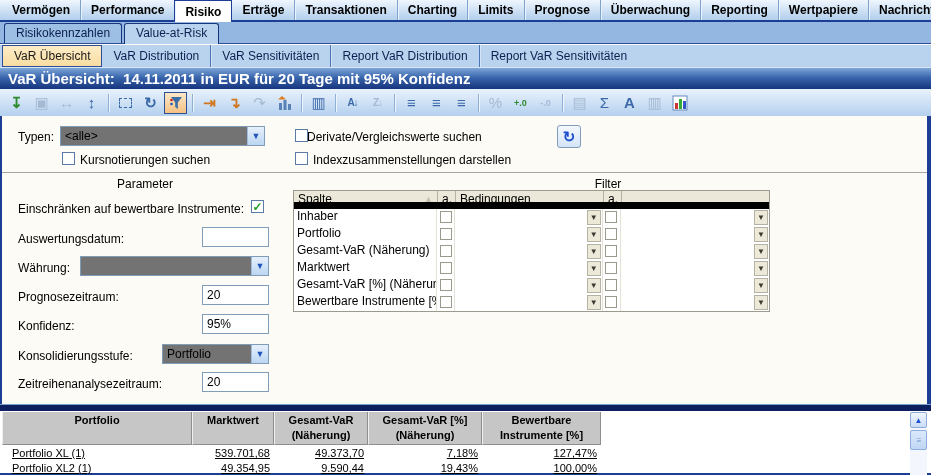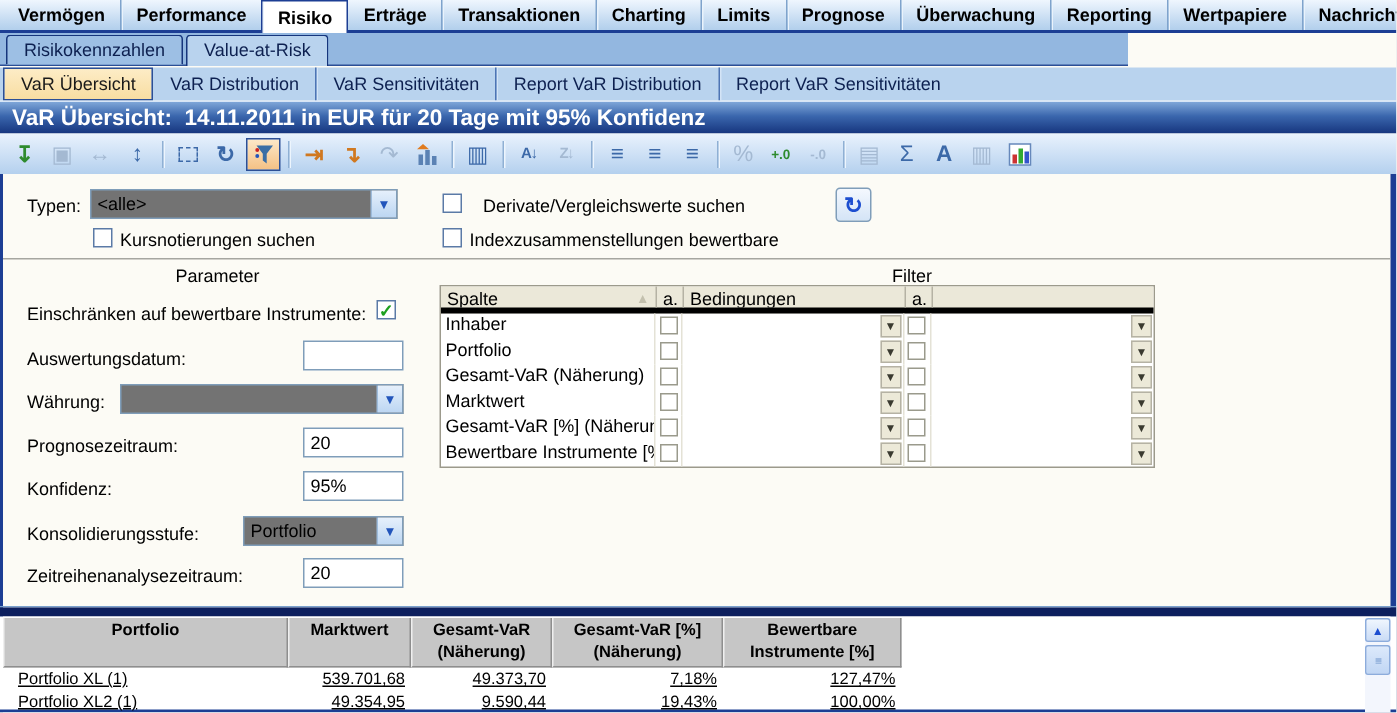--- a/index.html
+++ b/index.html
@@ -13,21 +13,21 @@
     background:linear-gradient(#eff6fe,#c3daf1 70%,#b2cfec);
     border-bottom:2px solid #1c3e94; display:flex; align-items:stretch; padding-left:2px; }
   .menu-item { display:flex; align-items:center; padding:0 10px; font-weight:bold; font-size:12px;
     position:relative; cursor:default; }
   .menu-item + .menu-item { border-left:1px solid #7fa3cc; box-shadow:inset 1px 0 0 #eaf3fc; }
   .menu-item.active { background:#ffffff; border:1px solid #1c3e94; border-bottom:none;
     margin-bottom:-2px; z-index:3; }
   .menu-item.active + .menu-item { border-left:none; box-shadow:none; }
 
   
-  .tabrow2 { position:absolute; left:0; top:22px; width:752px; height:22px;
+  .tabrow2 { position:absolute; left:0; top:22px; width:931px; height:22px;
     background:#93b7e0; border-bottom:1px solid #2c4f96; display:flex; align-items:flex-end; padding-left:4px; }
   .tab2 { font-size:12px; color:#0d2050; border:1px solid #16357c; border-bottom:none;
     border-radius:3px 3px 0 0; padding:2px 11px 3px; margin-right:2px; background:#9dbfe4; }
   .tab2.active { background:#b9d3ee; margin-bottom:-1px; padding-bottom:4px; z-index:2; }
 
   
   .tabrow3 { position:absolute; left:0; top:45px; width:931px; height:22px;
     background:#b9d3ee; display:flex; align-items:stretch; padding-left:2px; }
   .tab3 { display:flex; align-items:center; font-size:12px; color:#0d2050; padding:0 11px; position:relative; }
   .tab3 + .tab3 { border-left:1px solid #4d74b4; box-shadow:inset 1px 0 0 #d4e4f6; }
@@ -73,21 +73,21 @@
     display:flex; align-items:center; justify-content:center; font-size:12px; line-height:10px;
     font-weight:bold; color:#1fa11f; }
   .btn-refresh { position:absolute; left:557px; top:125px; width:24px; height:23px;
     border:1px solid #7f9db9; border-radius:3px; background:linear-gradient(#f4f8fe,#d4e4f6);
     display:flex; align-items:center; justify-content:center; font-size:15px; font-weight:bold; color:#1d4ed0; }
   .divider { position:absolute; left:2px; top:172px; width:925px; height:1px; background:#a6a6a0; }
   .section-title { position:absolute; font-size:12px; text-align:center; }
 
   
   .filter-table { position:absolute; left:293px; top:190px; width:477px; border:1px solid #9c9a8c; background:#fff; }
-  .f-header { display:flex; height:18px; background:#ebe8d9; border-bottom:4px solid #000000; }
+  .f-header { display:flex; height:18px; background:#ebe8d9; border-bottom:7px solid #000000; }
   .f-header > div { font-size:12px; padding:1px 4px; border-right:1px solid #b5b2a4; overflow:hidden; white-space:nowrap; }
   .f-row { display:flex; height:17px; }
   .f-row > div { border-right:1px solid #e4e2d6; position:relative; overflow:hidden; }
   .c-spalte { width:144px; } .c-a { width:18px; } .c-bed { width:148px; } .c-a2 { width:18px; } .c-oder { width:149px; border-right:none !important; }
   .f-row .c-spalte { font-size:12px; padding:0 3px; white-space:nowrap; }
   .f-cb { width:12px; height:12px; border:1px solid #9a9a8c; background:#fff; margin:2px auto; }
   .f-combo { position:absolute; inset:1px; display:flex; }
   .f-combo .fc-field { flex:1; background:#fff; }
   .f-combo .fc-btn { width:14px; background:#ece9d8; border:1px solid #b5b2a4;
     display:flex; align-items:center; justify-content:center; font-size:8px; color:#3a3a30; }
@@ -212,28 +212,28 @@
 
   <div class="win-border-left"></div>
   <div class="win-border-right"></div>
 
   <div class="lbl" style="left:18px;top:130px">Typen:</div>
   <div class="combo" style="left:60px;top:126px;width:205px;height:20px">
     <span class="combo-value">&lt;alle&gt;</span>
     <span class="combo-btn">▼</span>
   </div>
   <span class="cb" style="left:295px;top:129px"></span>
-  <div class="lbl" style="left:322px;top:130px">Derivate/Vergleichswerte suchen</div>
+  <div class="lbl" style="left:307px;top:130px">Derivate/Vergleichswerte suchen</div>
   <div class="btn-refresh">
     <span>↻</span>
   </div>
   <span class="cb" style="left:62px;top:152px"></span>
   <div class="lbl" style="left:80px;top:153px">Kursnotierungen suchen</div>
   <span class="cb" style="left:295px;top:152px"></span>
-  <div class="lbl" style="left:313px;top:153px">Indexzusammenstellungen bewertbare</div>
+  <div class="lbl" style="left:313px;top:153px">Indexzusammenstellungen darstellen</div>
 
   <div class="divider"></div>
 
   <div class="section-title" style="left:0;top:177px;width:290px">Parameter</div>
 
   <div class="lbl" style="left:18px;top:202px">Einschränken auf bewertbare Instrumente:</div>
   <span class="cb" style="left:251px;top:200px">✓</span>
 
   <div class="lbl" style="left:18px;top:232px">Auswertungsdatum:</div>
   <input class="txt-input" style="left: 202px; top: 227px; width: 67px; height: 20px;" value="">

